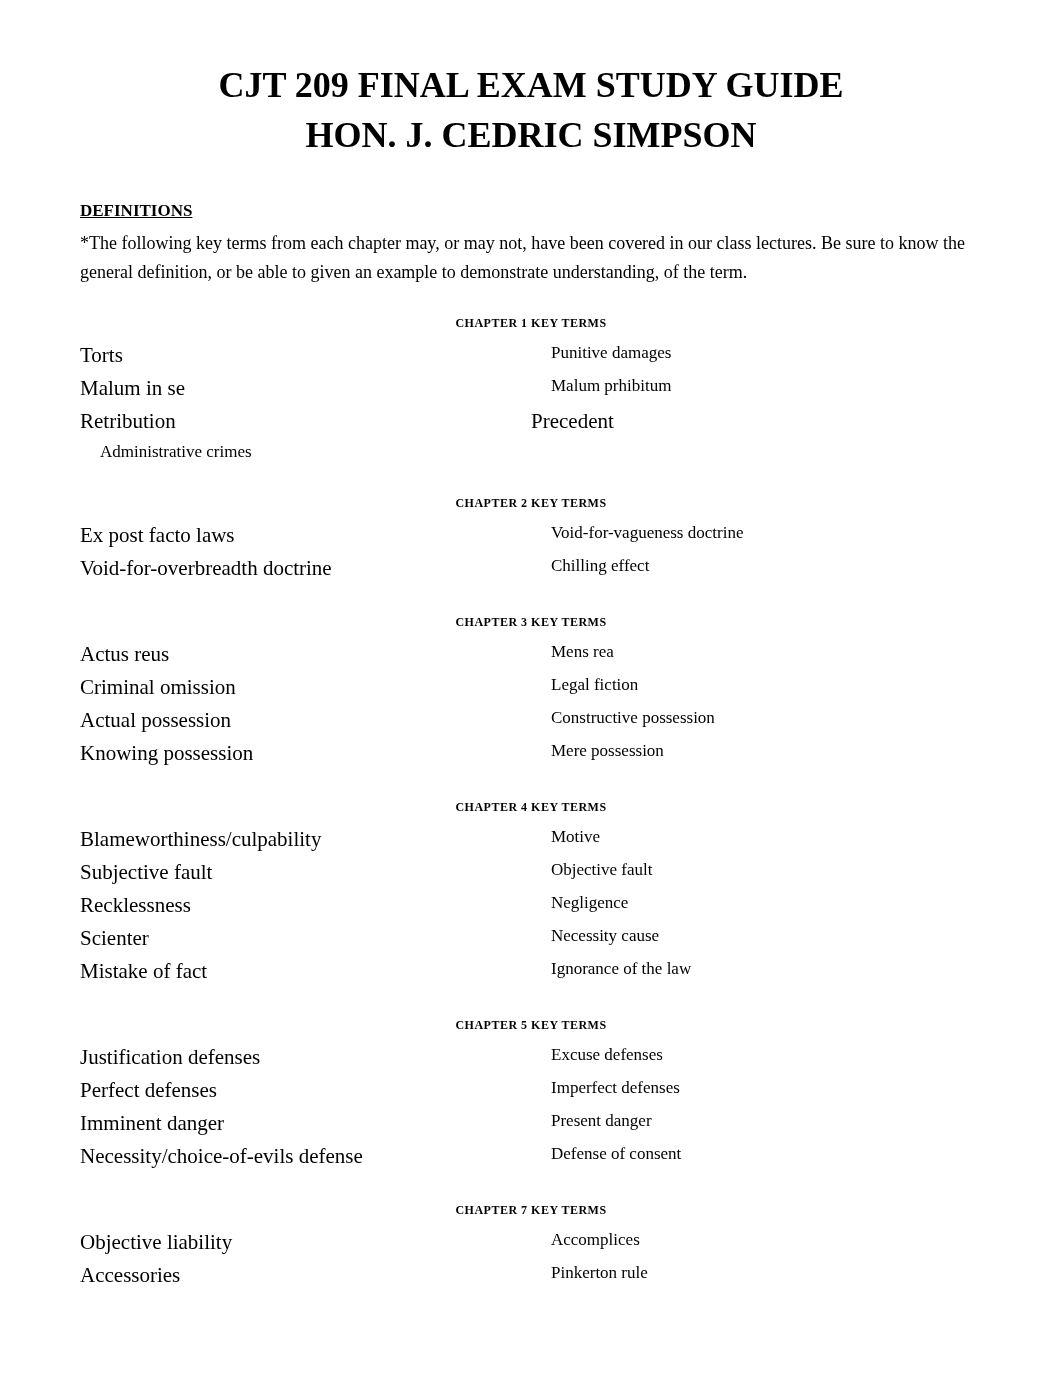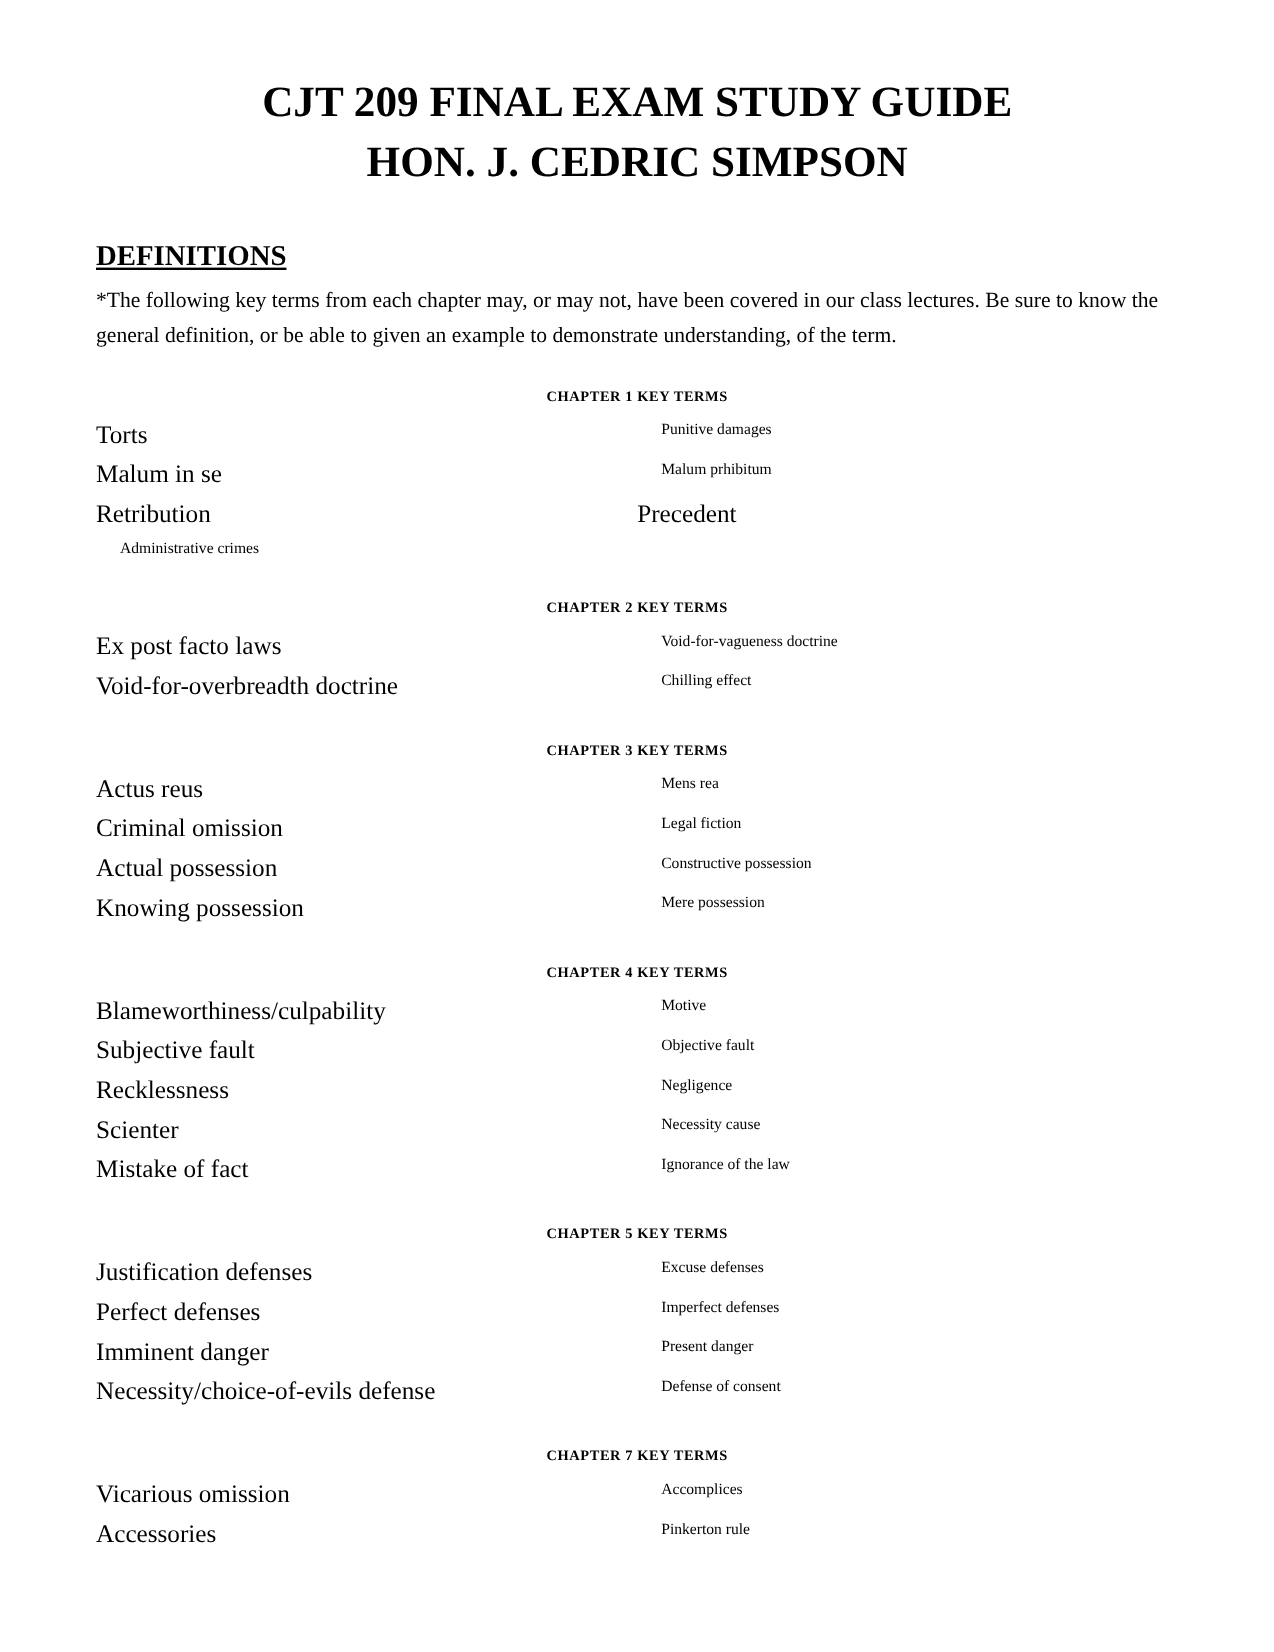--- a/index.html
+++ b/index.html
@@ -27,21 +27,21 @@
       font-weight: bold;
       line-height: 1.4;
       font-family: Georgia, serif;
     }
 
     .definitions-section {
       margin-bottom: 30px;
     }
 
     .definitions-heading {
-      font-size: 24px;
+      font-size: 17px;
       font-weight: bold;
       text-decoration: underline;
       margin-bottom: 8px;
     }
 
     .definitions-text {
       font-size: 18px;
       line-height: 1.6;
     }
 
@@ -62,21 +62,21 @@
       grid-template-columns: 1fr 1fr;
       gap: 4px 0;
     }
 
     .term-left {
       font-size: 21px;
       padding: 2px 0;
     }
 
     .term-right {
-      font-size: 13px;
+      font-size: 17px;
       padding: 2px 0;
       padding-left: 20px;
     }
   </style>
 </head>
 <body>
 
 <div class="page-title">
   <h1>
     <span>CJT 209 FINAL EXAM STUDY GUIDE</span><br>
@@ -148,19 +148,19 @@
         <div class="term-right">Imperfect defenses</div>
         <div class="term-left">Imminent danger</div>
         <div class="term-right">Present danger</div>
         <div class="term-left">Necessity/choice-of-evils defense</div>
         <div class="term-right">Defense of consent</div>
       </div>
     </div>
     <div class="chapter-section">
       <div class="chapter-heading">CHAPTER 7 KEY TERMS</div>
       <div class="terms-grid">
-        <div class="term-left">Vicarious omission</div>
+        <div class="term-left">Objective liability</div>
         <div class="term-right">Accomplices</div>
         <div class="term-left">Accessories</div>
         <div class="term-right">Pinkerton rule</div>
       </div>
     </div>
   </div>
 
 </body></html>

